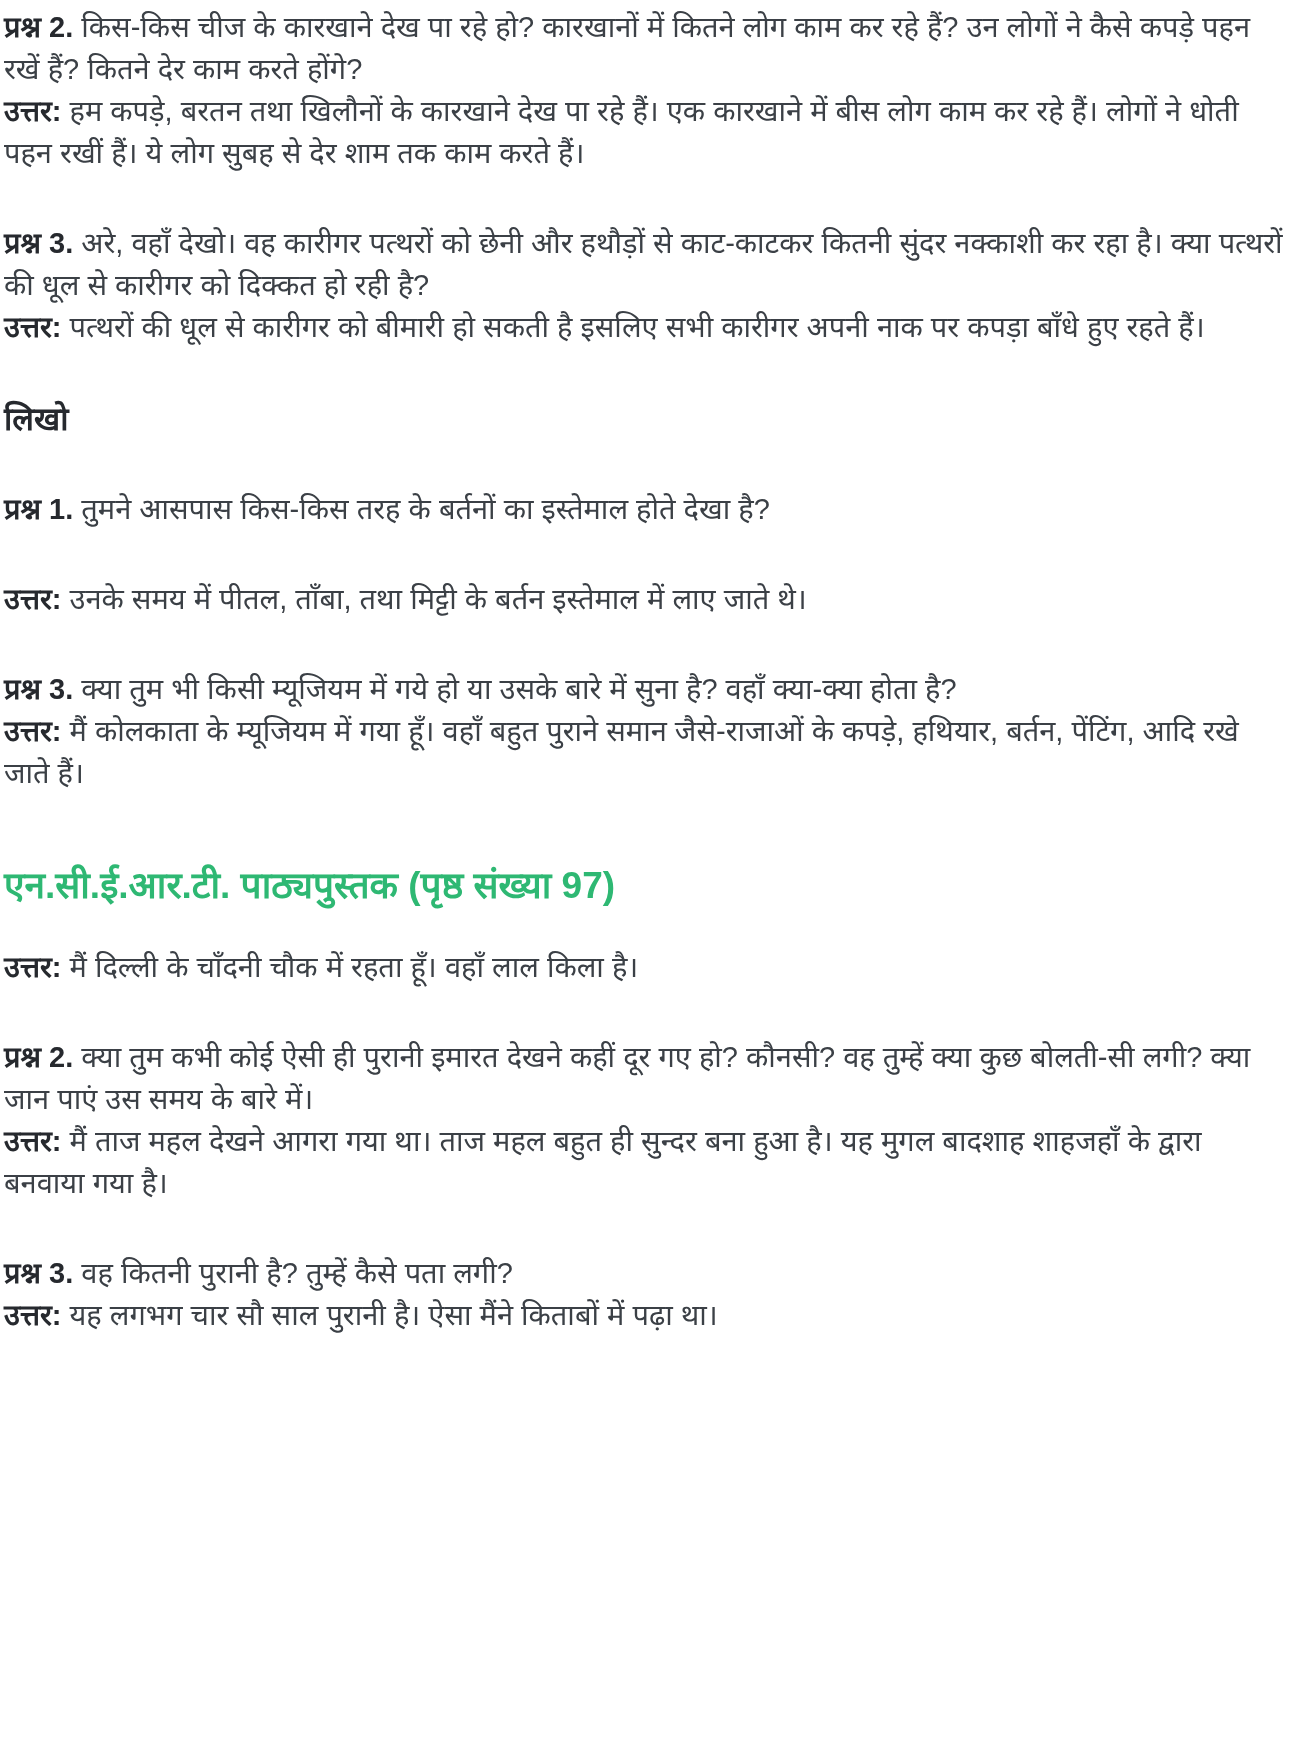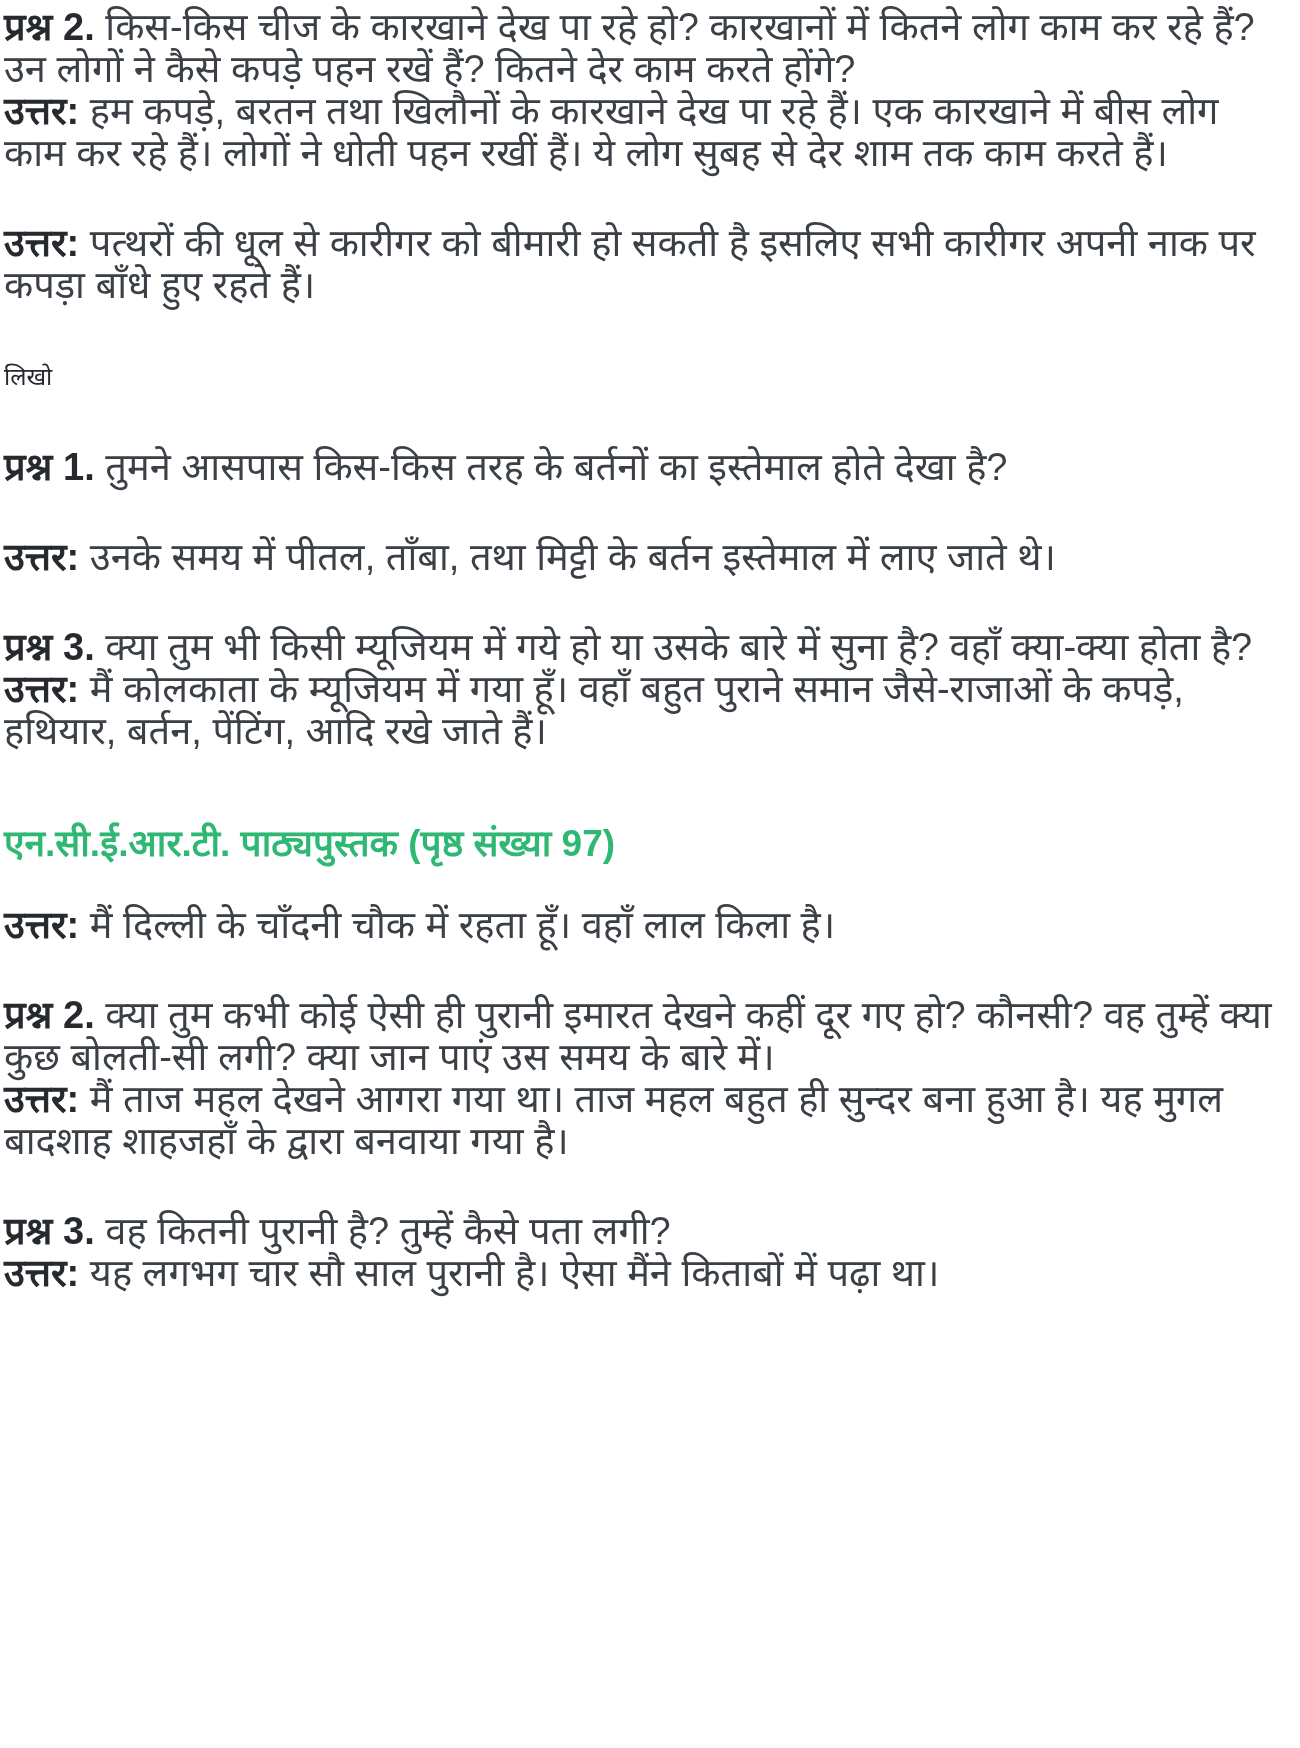--- a/index.html
+++ b/index.html
@@ -17,52 +17,53 @@
     font-family:"Liberation Sans","DejaVu Sans",sans-serif;
     color:var(--body-text);
     padding:6px 12px 24px 4px;
   }
   main{display:block;}
   .qa-block{
     margin:0 0 48px 0;
   }
   .qa-block p{
     margin:0;
-    font-size:38px;
+    font-size:29px;
     line-height:42px;
     color:var(--body-text);
   }
   .q-label{
     font-weight:bold;
     color:var(--heading-text);
   }
   h2.section-heading{
-    font-size:24px;
+    font-size:32px;
     line-height:46px;
-    font-weight:normal;
+    font-weight:bold;
     color:var(--heading-text);
     margin:8px 0 46px 0;
   }
   h2.green-heading{
     font-size:37px;
     line-height:44px;
     font-weight:bold;
     color:var(--green);
     margin:70px 0 38px 0;
   }
 </style>
 </head>
 <body>
 
 <main>
     <div class="qa-block">
       <p class="question"><strong class="q-label">प्रश्न 2.</strong> किस-किस चीज के कारखाने देख पा रहे हो? कारखानों में कितने लोग काम कर रहे हैं? उन लोगों ने कैसे कपड़े पहन रखें हैं? कितने देर काम करते होंगे?</p>
       <p class="answer"><strong class="q-label">उत्तर:</strong> हम कपड़े, बरतन तथा खिलौनों के कारखाने देख पा रहे हैं। एक कारखाने में बीस लोग काम कर रहे हैं। लोगों ने धोती पहन रखीं हैं। ये लोग सुबह से देर शाम तक काम करते हैं।</p>
     </div>
     <div class="qa-block">
+      <p class="question"><strong class="q-label">प्रश्न 3.</strong> अरे, वहाँ देखो। वह कारीगर पत्थरों को छेनी और हथौड़ों से काट-काटकर कितनी सुंदर नक्काशी कर रहा है। क्या पत्थरों की धूल से कारीगर को दिक्कत हो रही है?</p>
       <p class="answer"><strong class="q-label">उत्तर:</strong> पत्थरों की धूल से कारीगर को बीमारी हो सकती है इसलिए सभी कारीगर अपनी नाक पर कपड़ा बाँधे हुए रहते हैं।</p>
     </div>
     <h2 class="section-heading">लिखो</h2>
     <div class="qa-block">
       <p class="question"><strong class="q-label">प्रश्न 1.</strong> तुमने आसपास किस-किस तरह के बर्तनों का इस्तेमाल होते देखा है?</p>
     </div>
     <div class="qa-block">
       <p class="answer"><strong class="q-label">उत्तर:</strong> उनके समय में पीतल, ताँबा, तथा मिट्टी के बर्तन इस्तेमाल में लाए जाते थे।</p>
     </div>
     <div class="qa-block">

